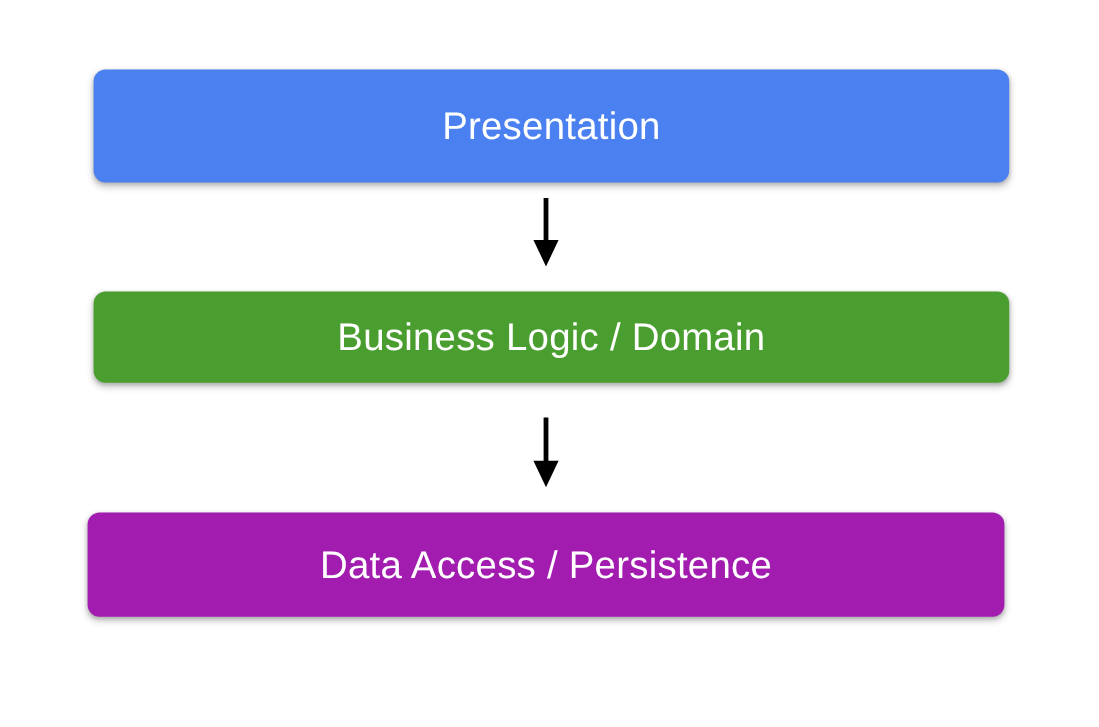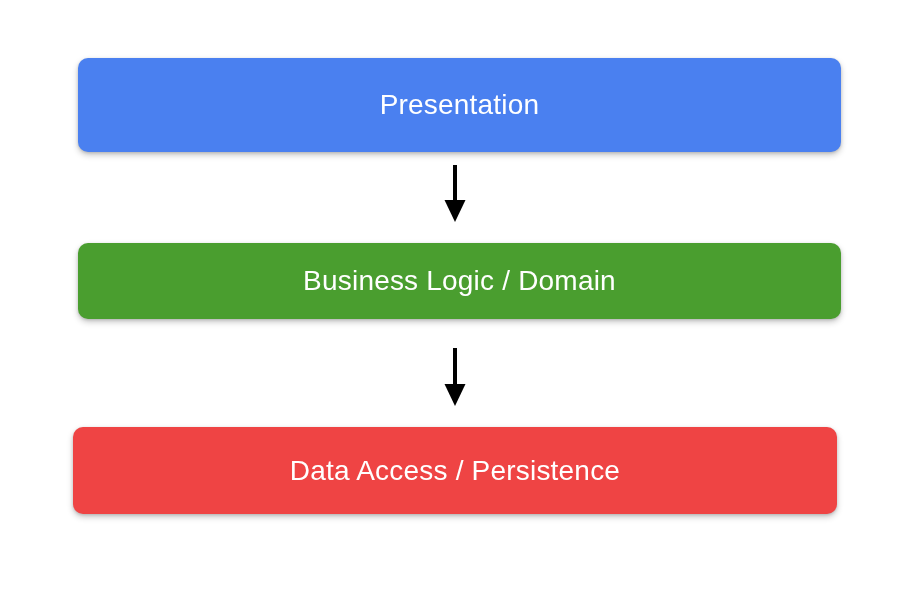--- a/index.html
+++ b/index.html
@@ -27,21 +27,21 @@
     border-radius: 10px;
     display: flex;
     align-items: center;
     justify-content: center;
     box-shadow: 0 3px 6px rgba(0, 0, 0, 0.22), 0 1px 3px rgba(0, 0, 0, 0.14);
   }
 
   .layer-label {
     color: #ffffff;
     font-family: "Liberation Sans", sans-serif;
-    font-size: 28px;
+    font-size: 32px;
     font-weight: 400;
     letter-spacing: 0.2px;
     line-height: 1;
     white-space: nowrap;
     text-align: center;
   }
 
   
   #box-presentation {
     left: 78px;
@@ -99,17 +99,17 @@
     <span class="layer-label">Business Logic / Domain</span>
   </div>
 
   <div class="connector-arrow" id="arrow-business-to-data">
     <svg width="60" height="70" viewBox="0 0 60 70" xmlns="http://www.w3.org/2000/svg">
       <line x1="30" y1="6" x2="30" y2="44" stroke="#000000" stroke-width="4"></line>
       <polygon points="19.5,42 40.5,42 30,64" fill="#000000"></polygon>
     </svg>
   </div>
 
-  <div class="layer-box" id="box-data-access" style="background:#ef4444">
+  <div class="layer-box" id="box-data-access" style="background:#a21caf">
     <span class="layer-label">Data Access / Persistence</span>
   </div>
 
 </div>
 
 </body></html>

